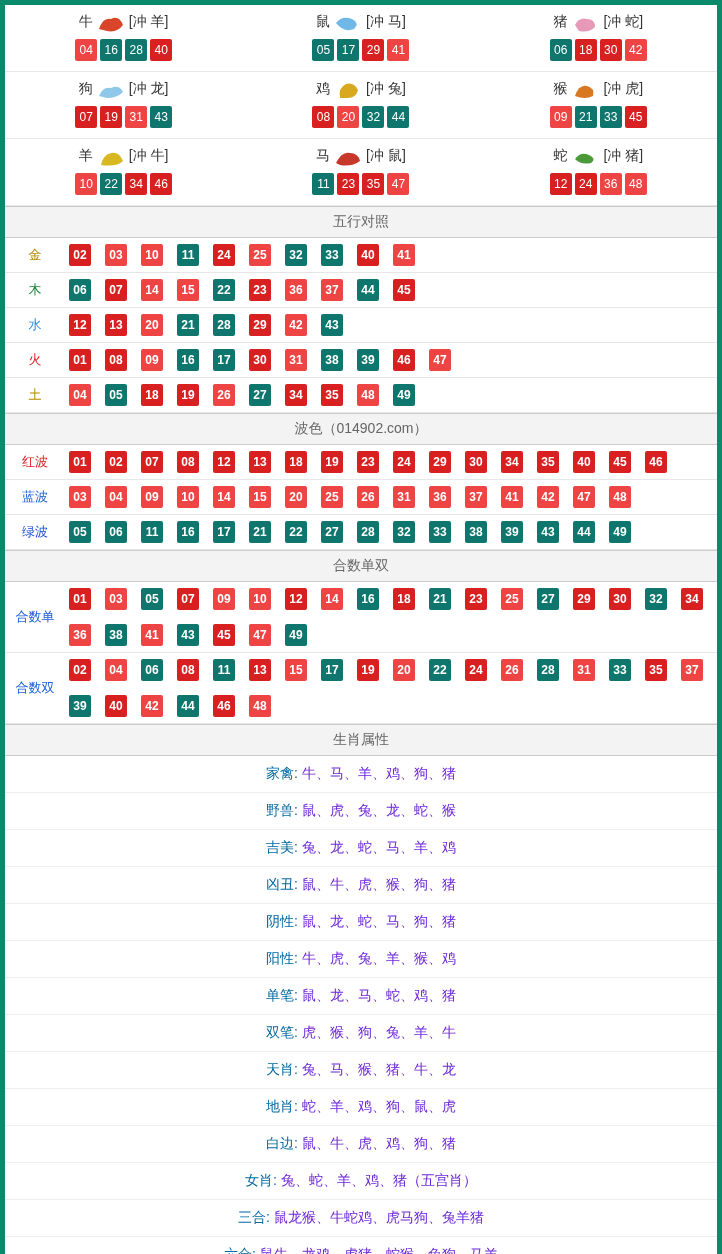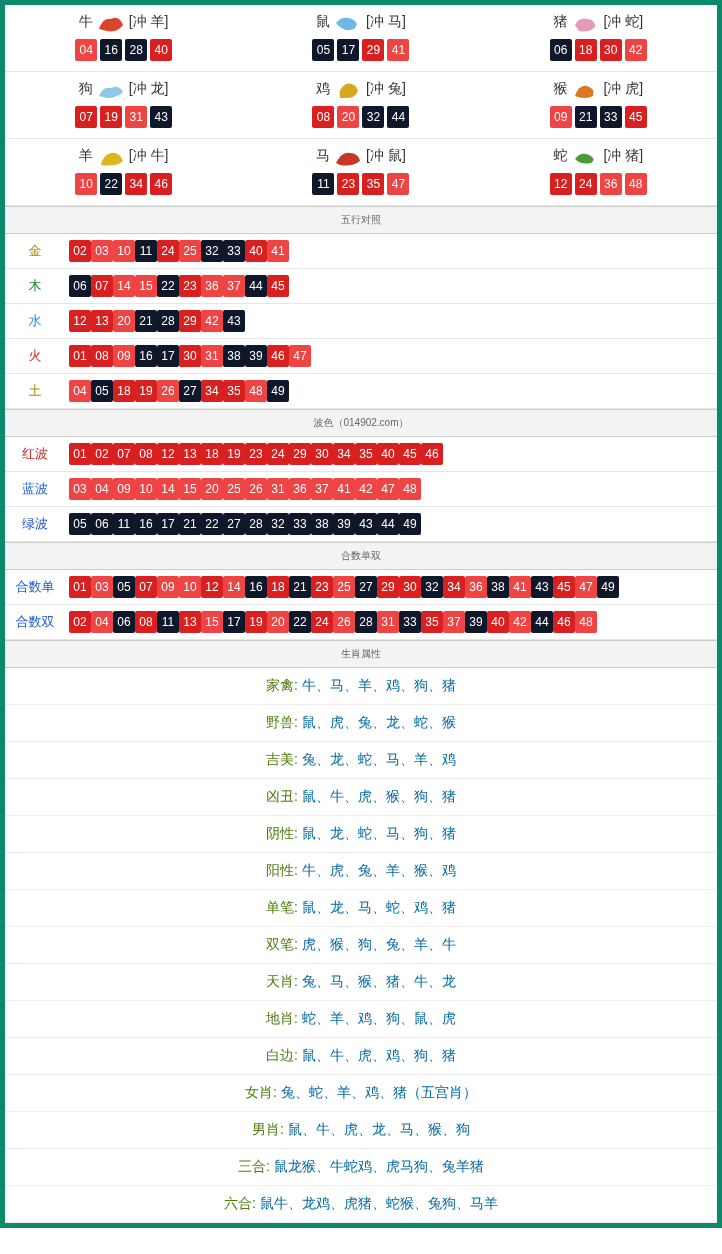--- a/index.html
+++ b/index.html
@@ -5,30 +5,30 @@
   body { margin:0; font-family: "Microsoft YaHei", Arial, sans-serif; font-size:13px; color:#333; background:#fff; width:722px; }
   .frame { border:5px solid #0a8a6a; }
   .zodgrid { display:flex; flex-wrap:wrap; }
   .zodcell { width:33.33%; box-sizing:border-box; padding:6px 0 10px; text-align:center; border-bottom:1px solid #e8e8e8; }
   .zodtitle { display:flex; justify-content:center; align-items:center; gap:4px; font-size:14px; margin-bottom:6px; }
   .zicon { width:28px; height:22px; display:inline-block; }
   .nums { display:flex; justify-content:center; gap:3px; }
   .ball { width:22px; height:22px; line-height:22px; text-align:center; color:#fff; font-size:12px; border-radius:2px; }
   .r { background:#d82020; }
   .b { background:#ef4444; }
-  .g { background:#0f172a; }
-  .sechead { background:#f3f3f3; border-top:1px solid #ccc; border-bottom:1px solid #ccc; text-align:center; padding:6px 0; font-size:10px; color:#666; }
+  .g { background:#0f766e; }
+  .sechead { background:#f3f3f3; border-top:1px solid #ccc; border-bottom:1px solid #ccc; text-align:center; padding:6px 0; font-size:14px; color:#666; }
   .trow { display:flex; border-bottom:1px solid #e6e6e6; align-items:center; }
   .trow .lab { width:60px; text-align:center; padding:8px 0; font-size:13px; flex-shrink:0; }
-  .trow .vals { flex:1; display:flex; flex-wrap:wrap; gap:0; padding:6px 4px; }
+  .trow .vals { flex:1; display:flex; flex-wrap:wrap; gap:14px; padding:6px 4px;font-weight:bold; }
   .gold{color:#b58a00;} .wood{color:#1a8a3a;} .water{color:#1e88e5;} .fire{color:#d82020;} .earth{color:#b58a00;}
   .red{color:#d82020;} .blue{color:#1e5ed8;} .green{color:#1d4ed8;}
   .attr-row { padding:9px 0; text-align:center; border-bottom:1px solid #eee; font-size:14px; }
-  .attr-row .k { color:#4d7c0f; }
-  .attr-row .v { color:#0369a1; }
+  .attr-row .k { color:#0369a1; }
+  .attr-row .v { color:#6d28d9; }
 </style>
 </head>
 <body>
 
 <div class="frame">
 
   <div class="zodgrid" id="zodgrid">
       <div class="zodcell">
         <div class="zodtitle">
           <span>牛</span>
@@ -382,18 +382,17 @@
       <div class="attr-row"><span class="k">吉美:</span> <span class="v">兔、龙、蛇、马、羊、鸡</span></div>
       <div class="attr-row"><span class="k">凶丑:</span> <span class="v">鼠、牛、虎、猴、狗、猪</span></div>
       <div class="attr-row"><span class="k">阴性:</span> <span class="v">鼠、龙、蛇、马、狗、猪</span></div>
       <div class="attr-row"><span class="k">阳性:</span> <span class="v">牛、虎、兔、羊、猴、鸡</span></div>
       <div class="attr-row"><span class="k">单笔:</span> <span class="v">鼠、龙、马、蛇、鸡、猪</span></div>
       <div class="attr-row"><span class="k">双笔:</span> <span class="v">虎、猴、狗、兔、羊、牛</span></div>
       <div class="attr-row"><span class="k">天肖:</span> <span class="v">兔、马、猴、猪、牛、龙</span></div>
       <div class="attr-row"><span class="k">地肖:</span> <span class="v">蛇、羊、鸡、狗、鼠、虎</span></div>
       <div class="attr-row"><span class="k">白边:</span> <span class="v">鼠、牛、虎、鸡、狗、猪</span></div>
       <div class="attr-row"><span class="k">女肖:</span> <span class="v">兔、蛇、羊、鸡、猪（五宫肖）</span></div>
-      <div class="attr-row"><span class="k">男肖:</span> <span class="v">鼠、牛、虎、龙、马、猴、狗</span></div>
       <div class="attr-row"><span class="k">三合:</span> <span class="v">鼠龙猴、牛蛇鸡、虎马狗、兔羊猪</span></div>
       <div class="attr-row"><span class="k">六合:</span> <span class="v">鼠牛、龙鸡、虎猪、蛇猴、兔狗、马羊</span></div>
     </div>
 
 </div>
 
 </body></html>

